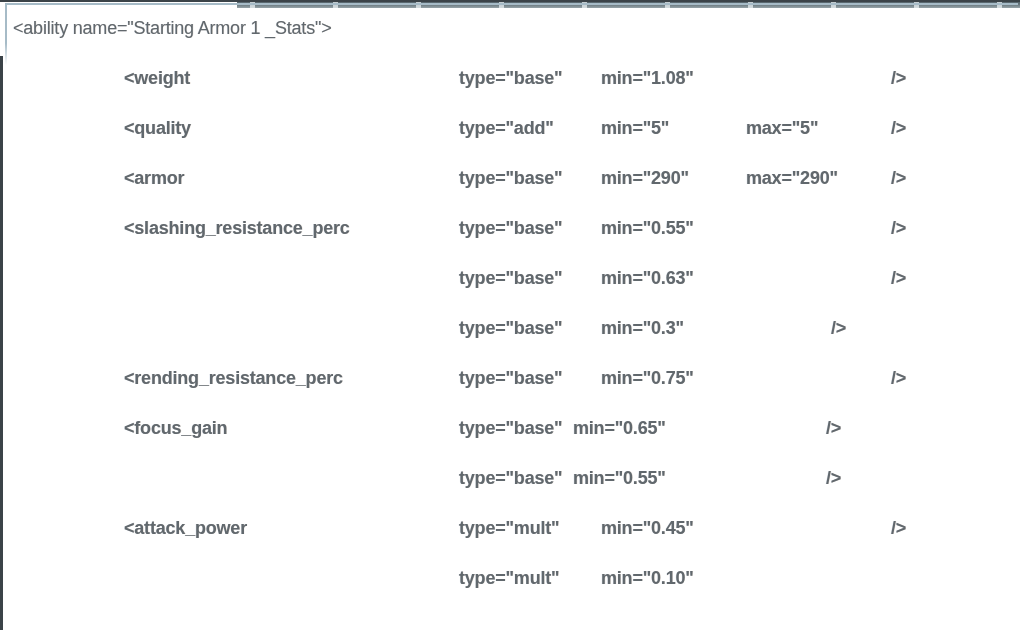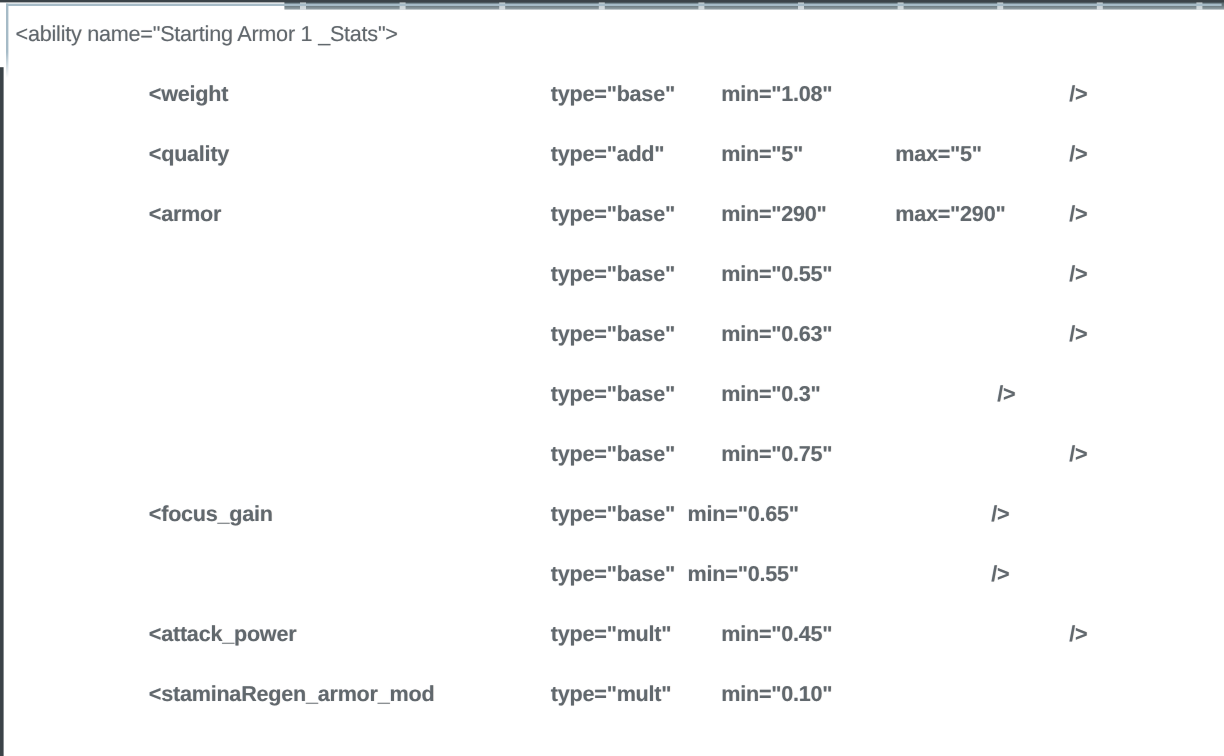--- a/index.html
+++ b/index.html
@@ -98,20 +98,21 @@
 
       <div class="row">
         <span class="c-name">&lt;armor</span>
         <span class="c-type">type="base"</span>
         <span class="c-min">min="290"</span>
         <span class="c-max">max="290"</span>
         <span class="c-close">/&gt;</span>
       </div>
 
       <div class="row">
+        <span class="c-name">&lt;slashing_resistance_perc</span>
         <span class="c-type">type="base"</span>
         <span class="c-min">min="0.55"</span>
         <span class="c-max"></span>
         <span class="c-close">/&gt;</span>
       </div>
 
       <div class="row">
         <span class="c-type">type="base"</span>
         <span class="c-min">min="0.63"</span>
         <span class="c-max"></span>
@@ -119,20 +120,21 @@
       </div>
 
       <div class="row mid">
         <span class="c-type">type="base"</span>
         <span class="c-min">min="0.3"</span>
         <span class="c-max"></span>
         <span class="c-close">/&gt;</span>
       </div>
 
       <div class="row">
+        <span class="c-name">&lt;rending_resistance_perc</span>
         <span class="c-type">type="base"</span>
         <span class="c-min">min="0.75"</span>
         <span class="c-max"></span>
         <span class="c-close">/&gt;</span>
       </div>
 
       <div class="row tight">
         <span class="c-name">&lt;focus_gain</span>
         <span class="c-type">type="base"</span>
         <span class="c-min">min="0.65"</span>
@@ -149,21 +151,20 @@
 
       <div class="row">
         <span class="c-name">&lt;attack_power</span>
         <span class="c-type">type="mult"</span>
         <span class="c-min">min="0.45"</span>
         <span class="c-max"></span>
         <span class="c-close">/&gt;</span>
       </div>
 
       <div class="row">
-        <span class="c-name">&lt;staminaRegen_armor_mod</span>
         <span class="c-type">type="mult"</span>
         <span class="c-min">min="0.10"</span>
         <span class="c-max"></span>
         <span class="c-close"></span>
       </div>
 
     </div>
   </div>
 </div>
 

